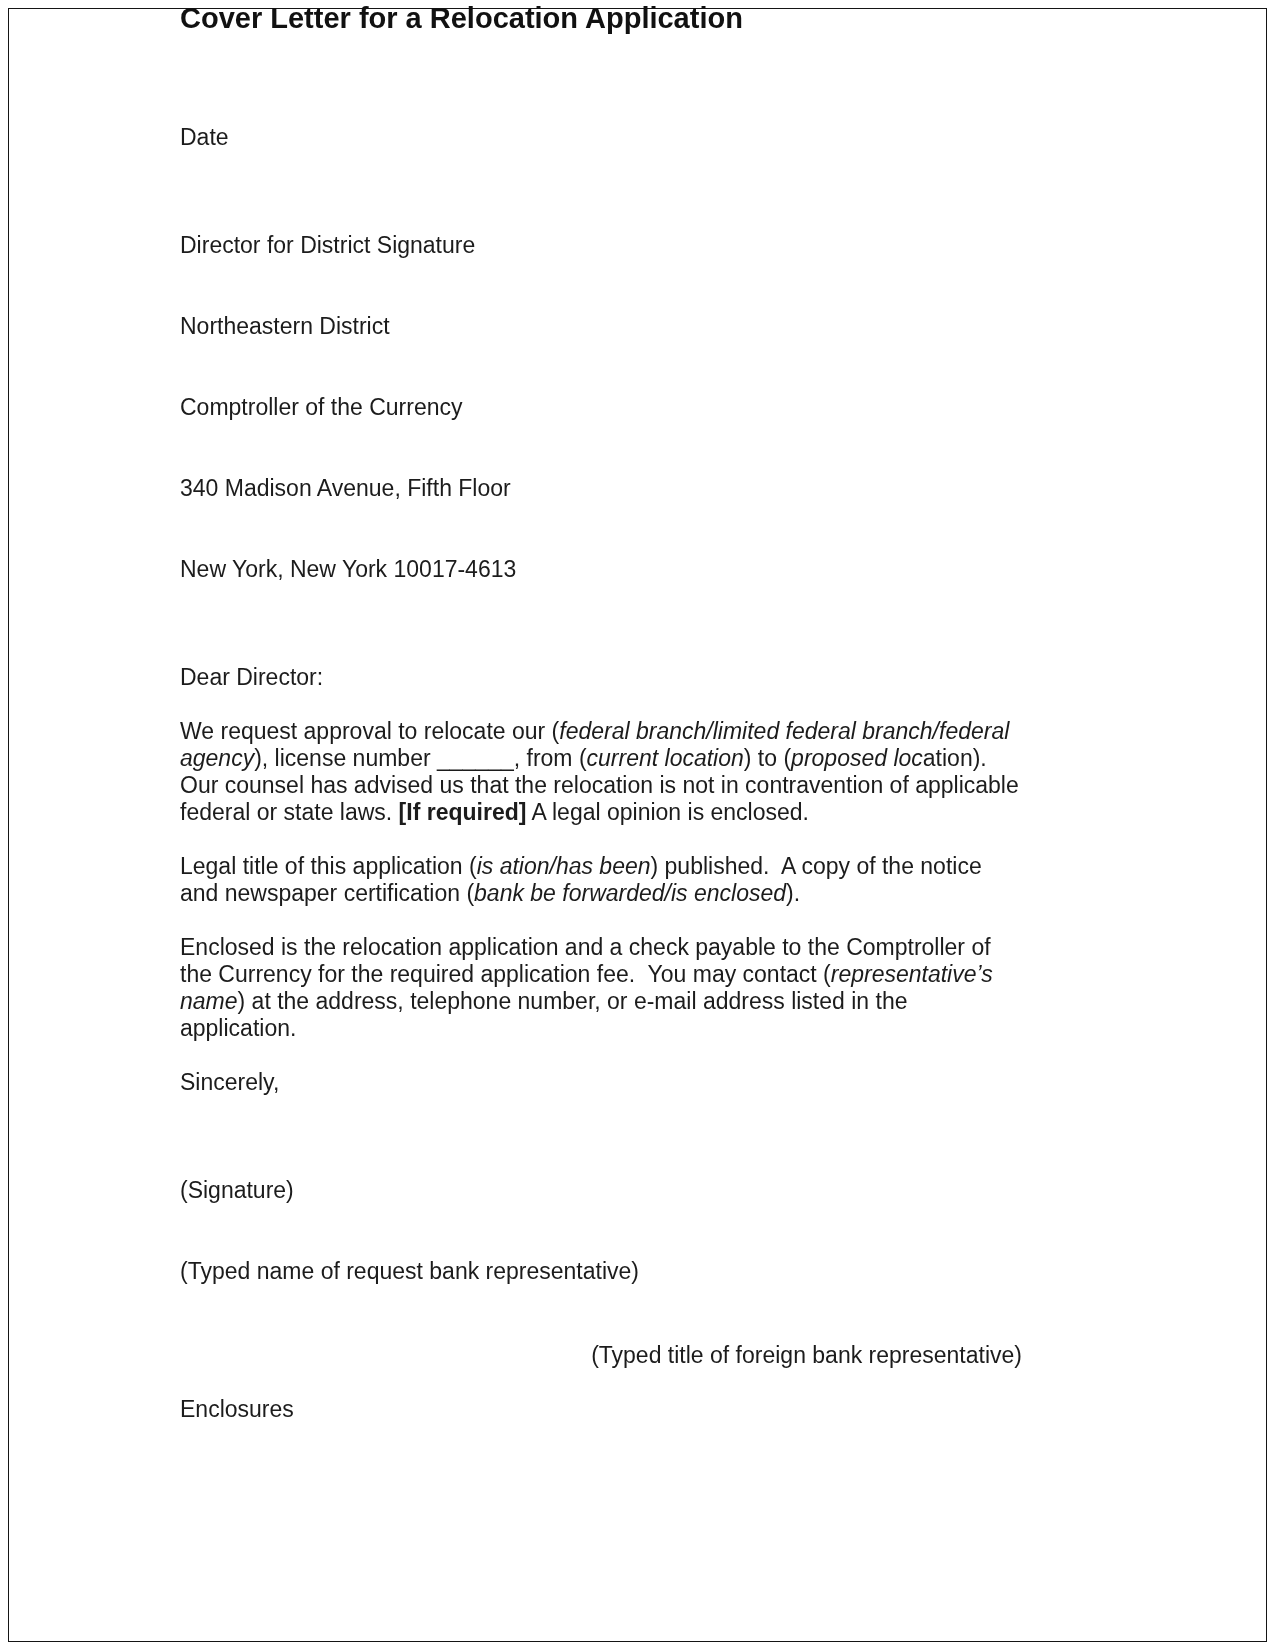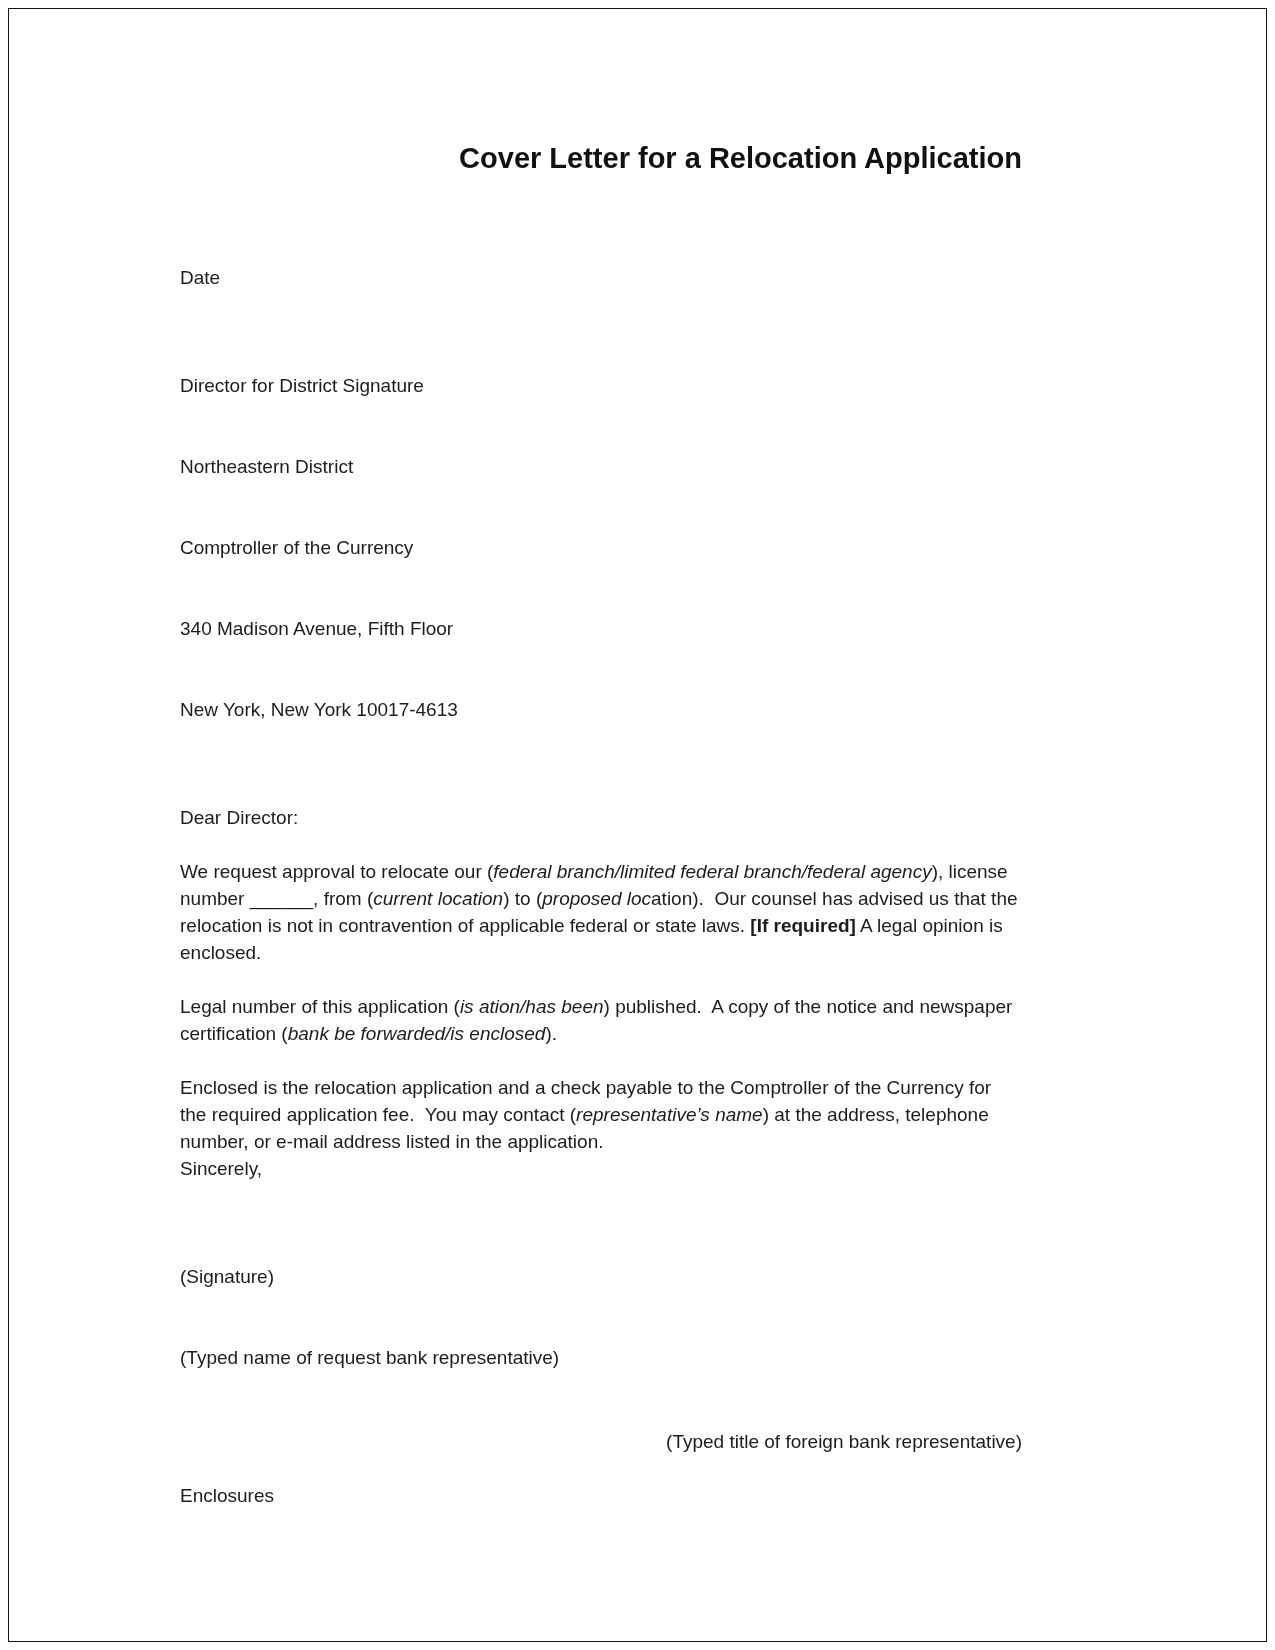--- a/index.html
+++ b/index.html
@@ -27,37 +27,35 @@
     pointer-events: none;
   }
   .content {
     position: absolute;
     top: 0;
     left: 180px;
     width: 842px;
   }
   .doc-title {
     margin: 0;
-    padding-top: 140px;
     font-size: 29px;
     line-height: 36px;
     font-weight: 700;
     color: #111111;
-    text-align: right;
   }
   .body-text {
-    font-size: 19px;
+    font-size: 23px;
     line-height: 27px;
     white-space: pre-wrap;
   }
   .block-date       { margin-top: 88px; }
   .block-recipient  { margin-top: 27px; }
   .block-salutation { margin-top: 27px; }
   .block-para       { margin-top: 27px; }
-  .block-closing    { }
+  .block-closing    { margin-top: 27px; }
   .block-signature  { margin-top: 81px; }
   .block-typedname  { margin-top: 54px; }
   .block-typedtitle { margin-top: 57px; text-align: right; }
   .block-enclosures { margin-top: 27px; }
   .seg-normal { font-style: normal; font-weight: normal; }
   .seg-italic { font-style: italic; font-weight: normal; margin-top: 11px; }
   .seg-bold   { font-style: normal; font-weight: 700; }
 </style>
 </head>
 <body>
@@ -76,21 +74,21 @@
       <div>Northeastern District</div>
       <div>Comptroller of the Currency</div>
       <div>340 Madison Avenue, Fifth Floor</div>
       <div>New York, New York 10017-4613</div>
     </div>
 
     <div class="body-text block-salutation">Dear Director:</div>
 
     <div class="body-text block-para"><span class="seg-normal">We request approval to relocate our (</span><span class="seg-italic">federal branch/limited federal branch/federal agency</span><span class="seg-normal">), license number ______, from (</span><span class="seg-italic">current location</span><span class="seg-normal">) to (</span><span class="seg-italic">proposed loc</span><span class="seg-normal">ation).  Our counsel has advised us that the relocation is not in contravention of applicable federal or state laws. </span><span class="seg-bold">[If required]</span><span class="seg-normal"> A legal opinion is enclosed.</span></div>
 
-    <div class="body-text block-para"><span class="seg-normal">Legal number of this application (</span><span class="seg-italic">is ation/has been</span><span class="seg-normal">) published.  A copy of the notice and newspaper certification (</span><span class="seg-italic">bank be forwarded/is enclosed</span><span class="seg-normal">).</span></div>
+    <div class="body-text block-para"><span class="seg-normal">Legal title of this application (</span><span class="seg-italic">is ation/has been</span><span class="seg-normal">) published.  A copy of the notice and newspaper certification (</span><span class="seg-italic">bank be forwarded/is enclosed</span><span class="seg-normal">).</span></div>
 
     <div class="body-text block-para"><span class="seg-normal">Enclosed is the relocation application and a check payable to the Comptroller of the Currency for the required application fee.  You may contact (</span><span class="seg-italic">representative’s name</span><span class="seg-normal">) at the address, telephone number, or e-mail address listed in the application.</span></div>
 
     <div class="body-text block-closing">Sincerely,</div>
 
     <div class="body-text block-signature">(Signature)</div>
 
     <div class="body-text block-typedname">(Typed name of request bank representative)</div>
 
     <div class="body-text block-typedtitle">(Typed title of foreign bank representative)</div>

